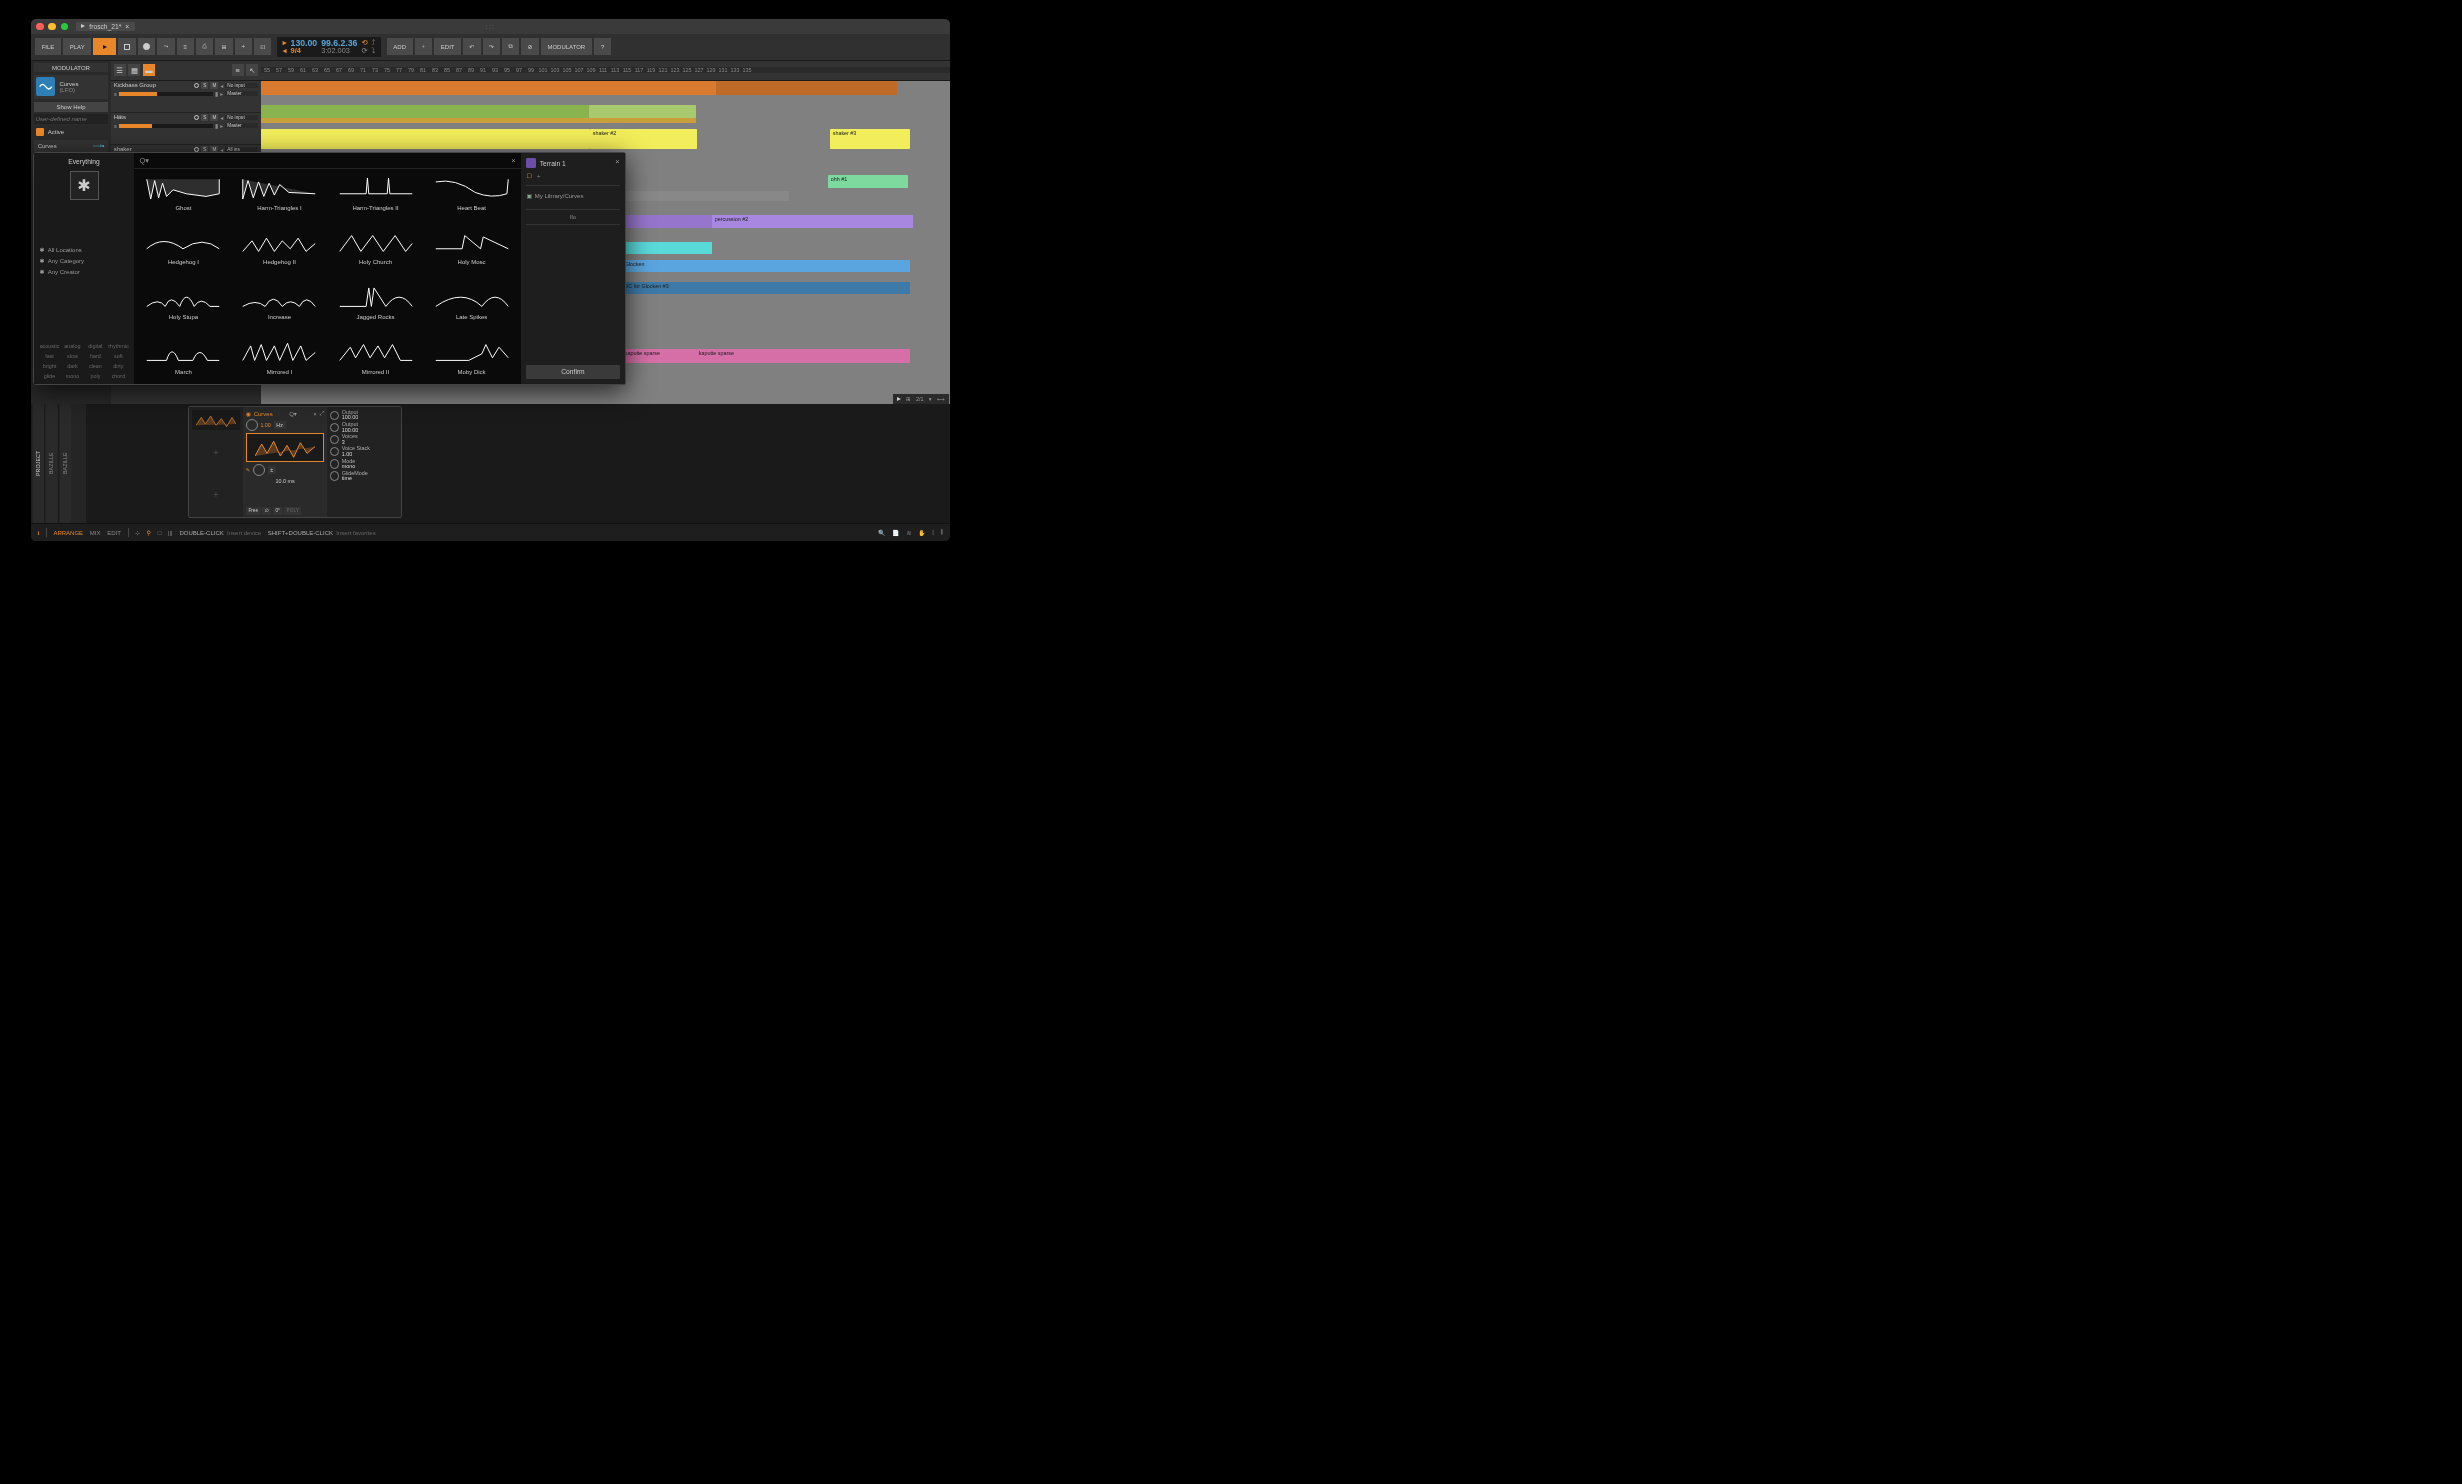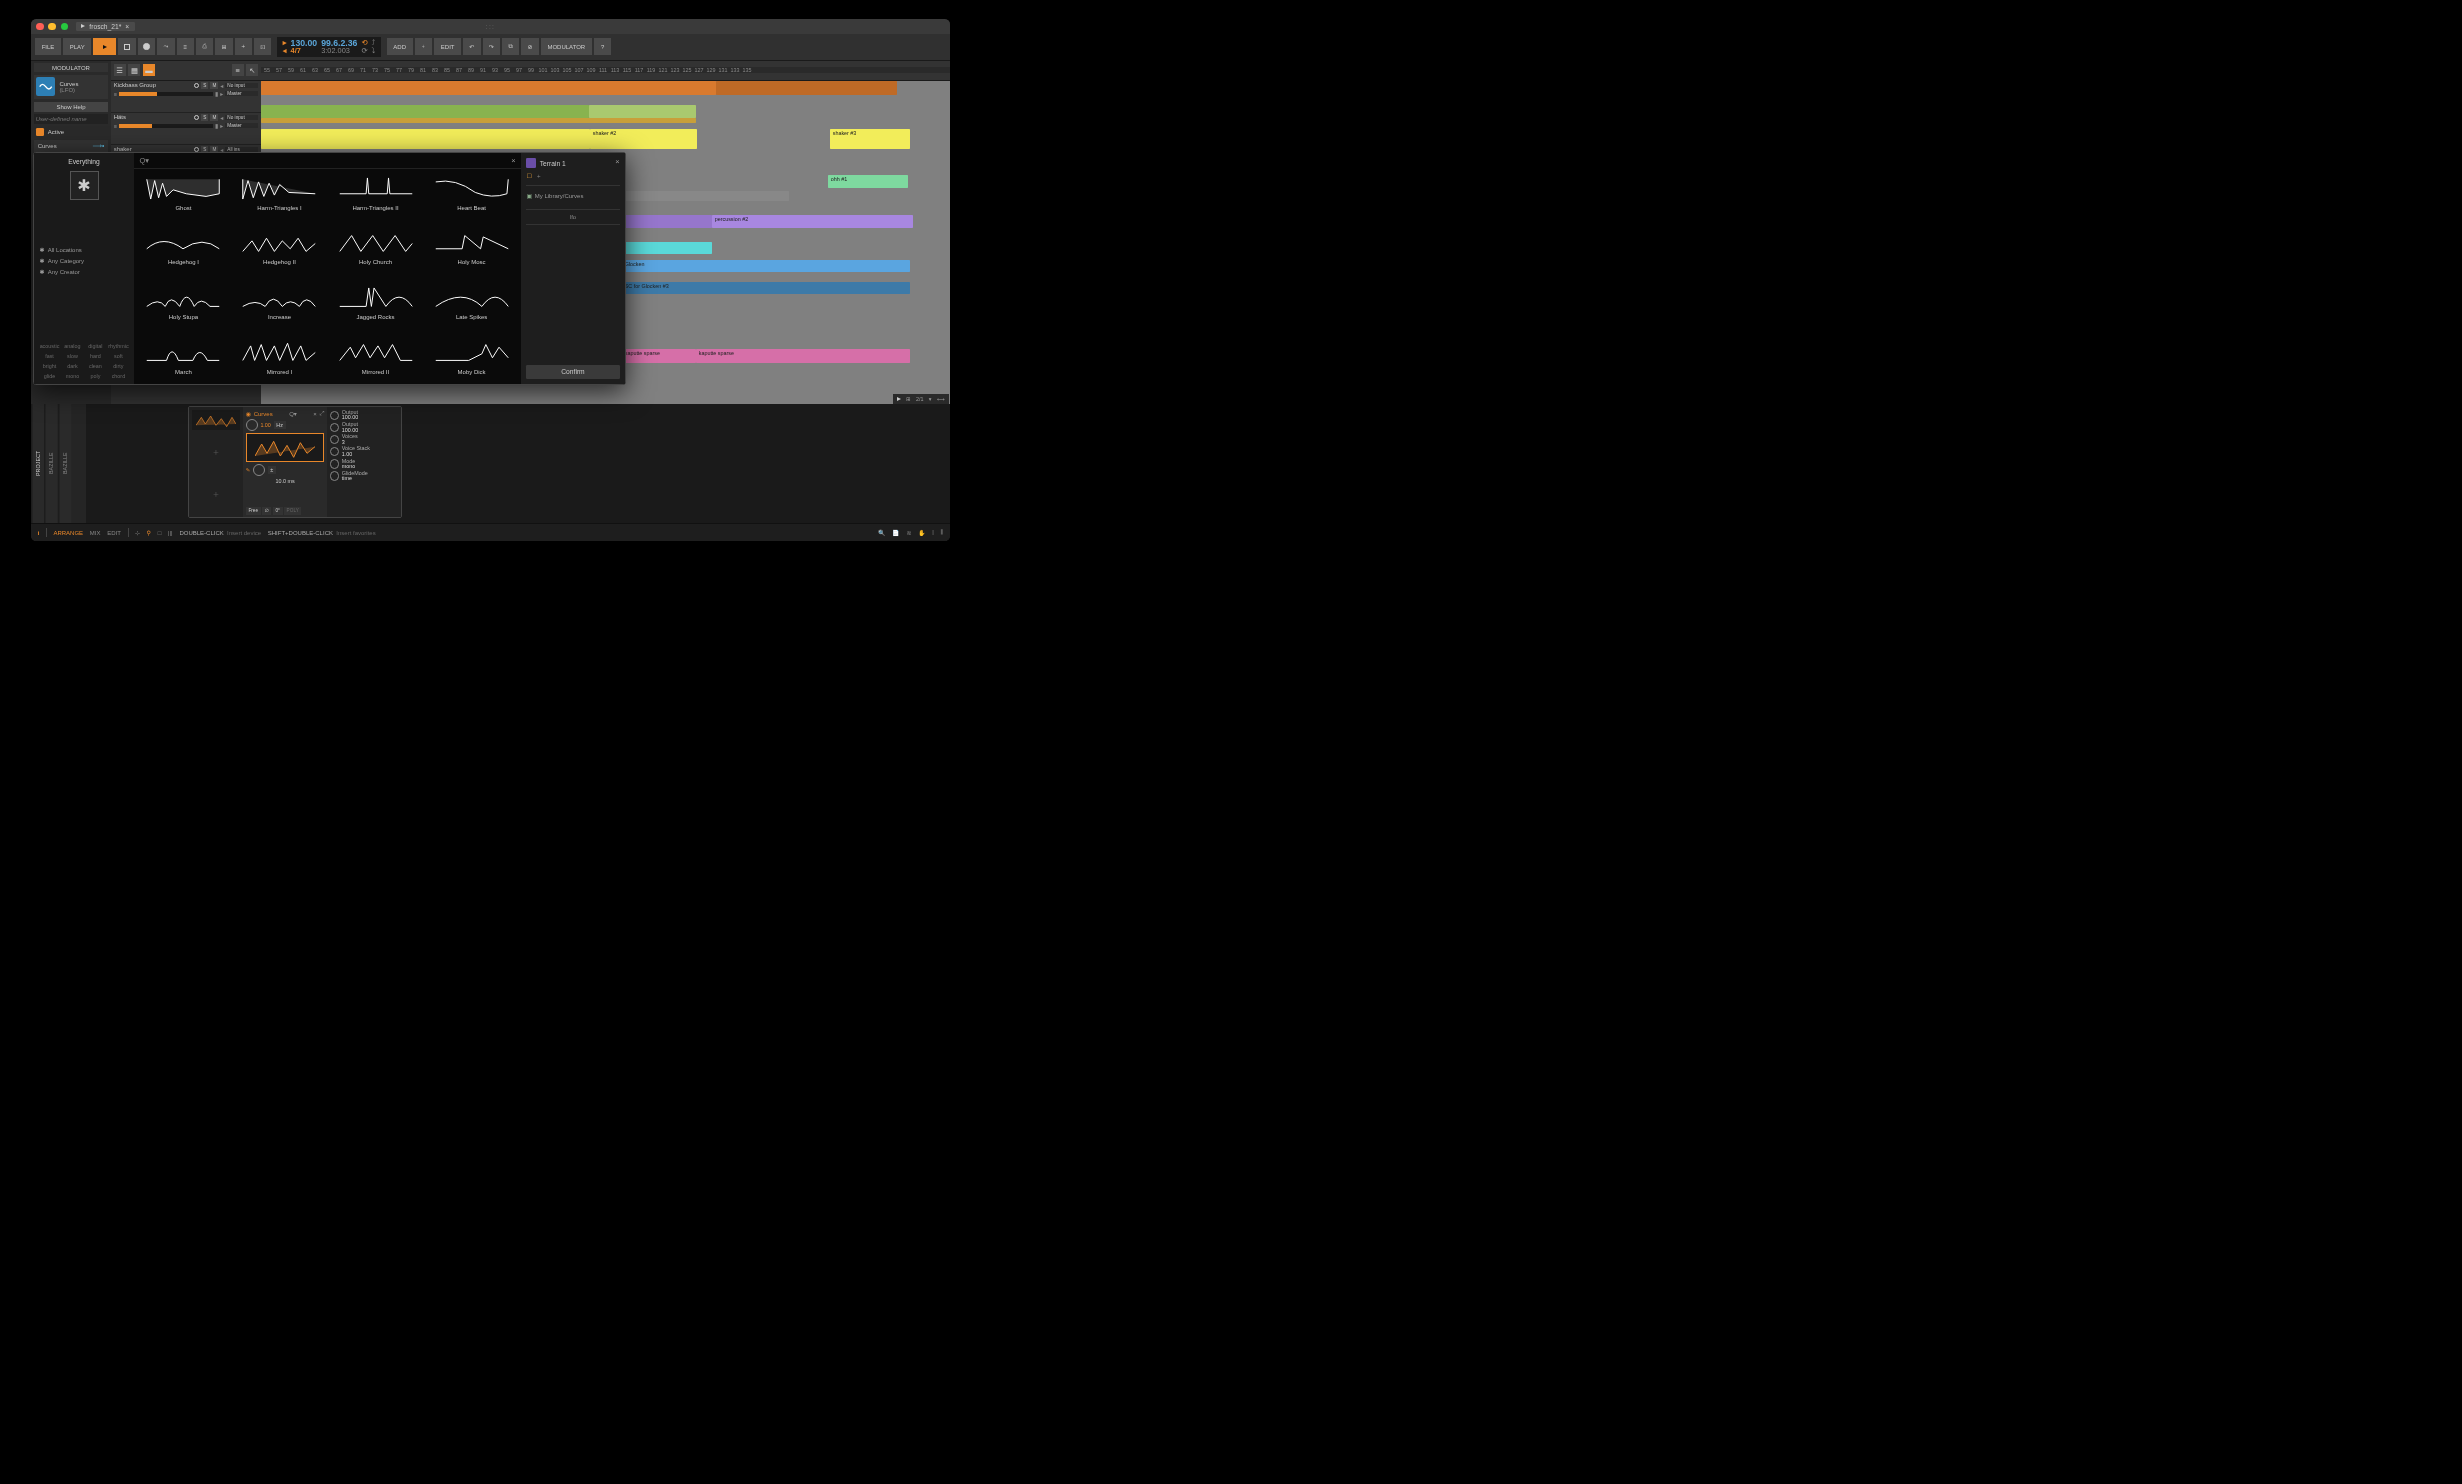--- a/index.html
+++ b/index.html
@@ -166,21 +166,21 @@
     <button class="tbtn">⊞</button>
     <button class="tbtn">＋</button>
     <button class="tbtn">⊡</button>
     <div class="transport">
       <div class="col">
         <span class="orange">▸</span>
         <span class="orange">◂</span>
       </div>
       <div class="col">
         <span class="big">130.00</span>
-        <span class="orange">4/7</span>
+        <span class="orange">9/4</span>
       </div>
       <div class="col">
         <span class="big">99.6.2.36</span>
         <span class="sm">3:02.003</span>
       </div>
       <div class="col" style="gap:1.3px">
         <span style="color:#e8872a">⟲</span>
         <span style="color:#888">⟳</span>
       </div>
       <div class="col" style="gap:1.3px">

